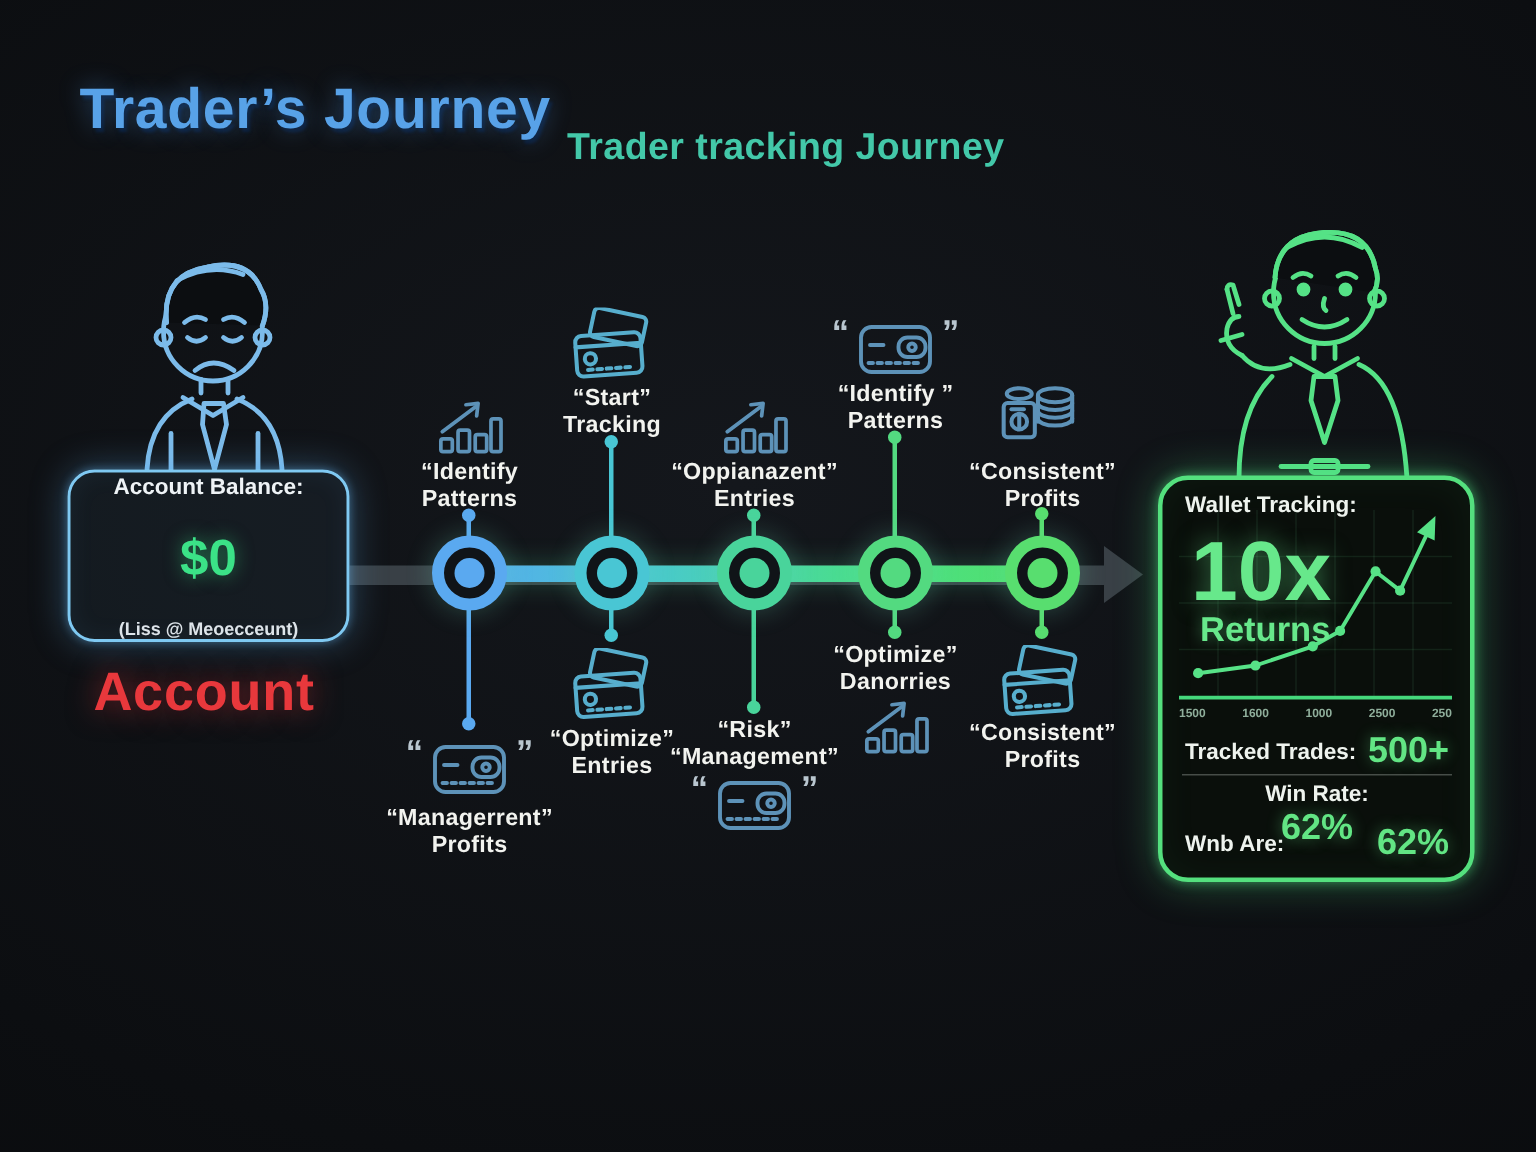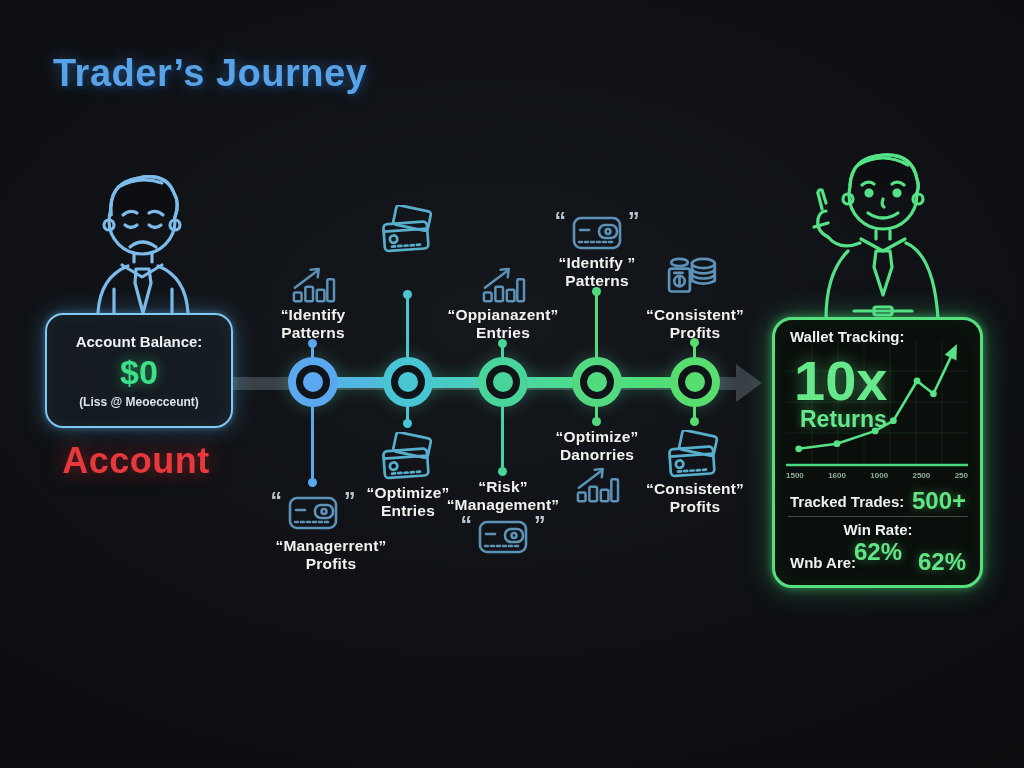--- a/index.html
+++ b/index.html
@@ -13,21 +13,21 @@
   .title{
     left:53px;top:52px;font-size:38px;font-weight:bold;color:#58a2e8;letter-spacing:.5px;
     text-shadow:0 0 16px rgba(80,150,230,.45), 2px 3px 2px rgba(10,30,60,.85);
   }
   .subtitle{left:378px;top:84px;font-size:25px;font-weight:600;color:#43c8a9;letter-spacing:.3px;}
   
   .account-card{
     left:45px;top:313px;width:188px;height:115px;box-sizing:border-box;
     border:2.5px solid #7fc9f2;border-radius:18px;background:rgba(125,195,250,.05);
     box-shadow:0 0 24px rgba(100,180,240,.35),0 0 6px rgba(100,180,240,.4), inset 0 0 18px rgba(100,180,240,.07);
-    display:flex;flex-direction:column;align-items:center;justify-content:center;gap:3px;z-index:3;
+    display:flex;flex-direction:column;align-items:center;justify-content:center;gap:20px;z-index:3;
   }
   .account-label{font-size:15px;font-weight:600;color:#eef3f6;}
   .account-value{font-size:34px;font-weight:800;color:#3be287;text-shadow:0 0 12px rgba(60,226,135,.5);}
   .account-note{font-size:12px;font-weight:600;color:#dde4e9;}
   .blown{
     left:30px;top:443px;width:212px;text-align:center;color:#e8383c;font-size:36px;font-weight:800;
     line-height:1.0;letter-spacing:.5px;text-shadow:0 0 20px rgba(232,56,60,.55);z-index:3;
   }
   
   .gray-line{left:233px;top:377px;width:505px;height:13px;background:#394046;z-index:1;}
@@ -66,20 +66,21 @@
   .stat-value{font-size:24px;font-weight:800;color:#62e584;text-shadow:0 0 10px rgba(98,229,132,.45);}
   .divider{left:788px;top:516px;width:180px;border-top:1.6px solid rgba(230,240,235,.28);z-index:4;}
   .person{fill:none;stroke-linecap:round;stroke-linejoin:round;z-index:1;}
 </style>
 </head>
 <body>
 
 <div class="stage">
 
   <div class="abs title">Trader’s Journey</div>
+  <div class="abs subtitle">Trader tracking Journey</div>
 
   <svg class="abs person" style="left:70px;top:163px;" width="145" height="152" viewBox="0 0 145 152" stroke="#7cbbea" stroke-width="3.2">
     <circle cx="72" cy="58" r="33"></circle>
     <path d="M41 52 Q38 20 68 15 Q96 9 104 30 Q110 40 105 54" fill="#0c0e11"></path>
     <path d="M41 52 Q38 20 68 15 Q96 9 104 30 Q110 40 105 54"></path>
     <path d="M48 24 Q70 12 92 20"></path>
     <circle cx="39" cy="62" r="5"></circle>
       <circle cx="105" cy="62" r="5"></circle>
     <path d="M53 52 Q60 46 67 50"></path>
       <path d="M79 50 Q86 46 93 52"></path>
@@ -159,20 +160,24 @@
     <svg class="icon-svg teal" width="54" height="52" viewBox="0 0 52 50">
       <rect x="14" y="3" width="34" height="19" rx="3" transform="rotate(12 31 12)"></rect>
       <g transform="rotate(-4 26 31)">
         <rect x="4" y="17" width="42" height="26" rx="4"></rect>
         <line x1="4" y1="24" x2="46" y2="24"></line>
         <circle cx="13" cy="32" r="3.6"></circle>
         <line x1="11" y1="39" x2="41" y2="39" stroke-dasharray="3 3"></line>
       </g>
     </svg>
   </div>
+  <div class="abs tl-label" style="left:341px;top:257px;width:134px;">
+    <div>“Start”</div>
+    <div>Tracking</div>
+  </div>
 
   <div class="abs icon-box" style="left:479px;top:262px;">
     <svg class="icon-svg" width="48" height="42" viewBox="0 0 48 44">
       <path d="M5 27 L29 9"></path>
         <path d="M21.5 8.2 L30 7.2 L29 16"></path>
       <rect x="4" y="32" width="8" height="9" rx="1.5"></rect>
       <rect x="16" y="26" width="8" height="15" rx="1.5"></rect>
       <rect x="28" y="29" width="8" height="12" rx="1.5"></rect>
       <rect x="39" y="18" width="7" height="23" rx="1.5"></rect>
     </svg>
@@ -221,21 +226,21 @@
     <span class="big-quote">“</span>
     <svg class="icon-svg" width="52" height="44" viewBox="0 0 52 44">
       <rect x="3" y="8" width="46" height="30" rx="7"></rect>
       <rect x="28" y="15" width="18" height="13" rx="6"></rect>
       <circle cx="37" cy="21.5" r="2.5"></circle>
       <path d="M9 20 h9"></path>
       <line x1="8" y1="32" x2="44" y2="32" stroke-dasharray="3 3"></line>
     </svg>
     <span class="big-quote">”</span>
   </div>
-  <div class="abs tl-label" style="left:256px;top:537px;width:150px;">
+  <div class="abs tl-label" style="left:238px;top:537px;width:150px;">
     <div>“Managerrent”</div>
     <div>Profits</div>
   </div>
 
   <div class="abs icon-box" style="left:380px;top:432px;">
     <svg class="icon-svg teal" width="54" height="52" viewBox="0 0 52 50">
       <rect x="14" y="3" width="34" height="19" rx="3" transform="rotate(12 31 12)"></rect>
       <g transform="rotate(-4 26 31)">
         <rect x="4" y="17" width="42" height="26" rx="4"></rect>
         <line x1="4" y1="24" x2="46" y2="24"></line>

